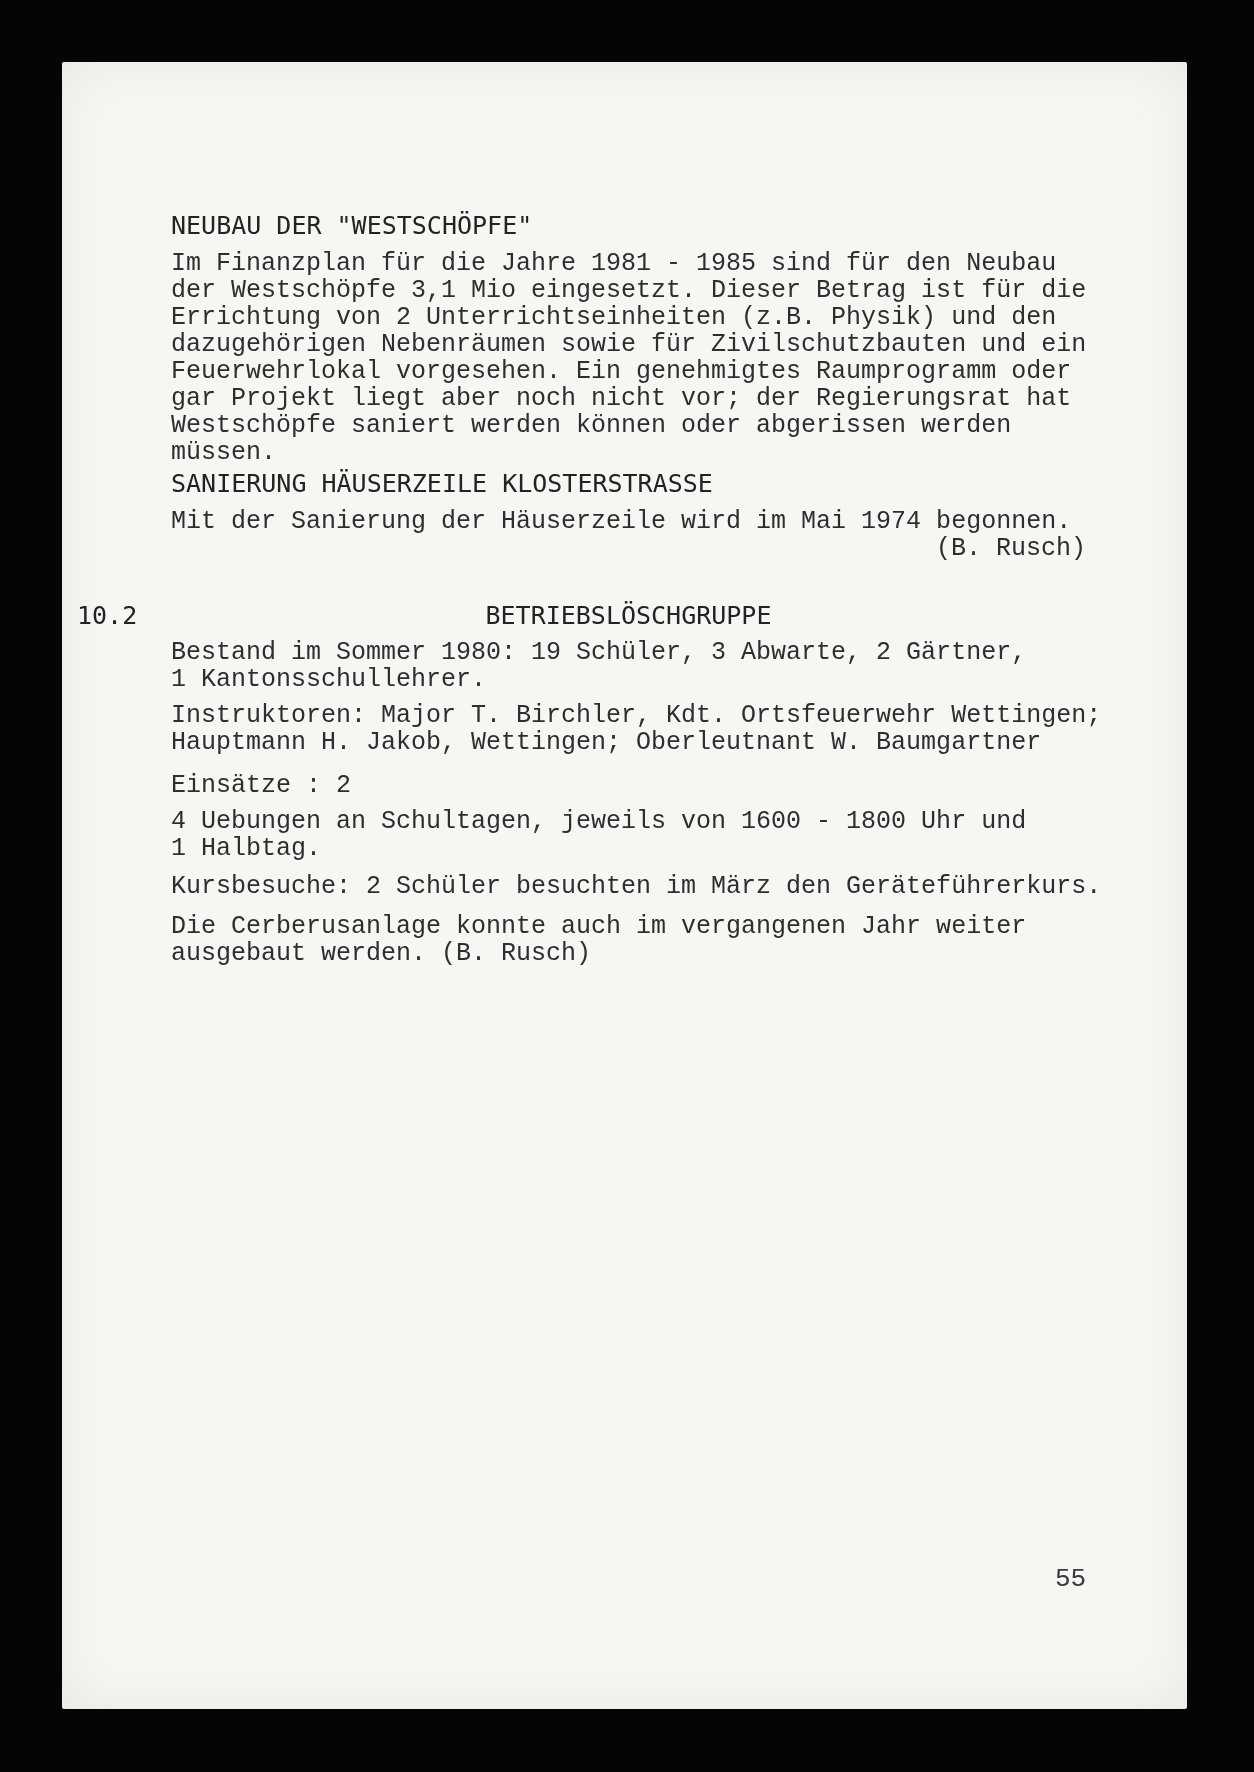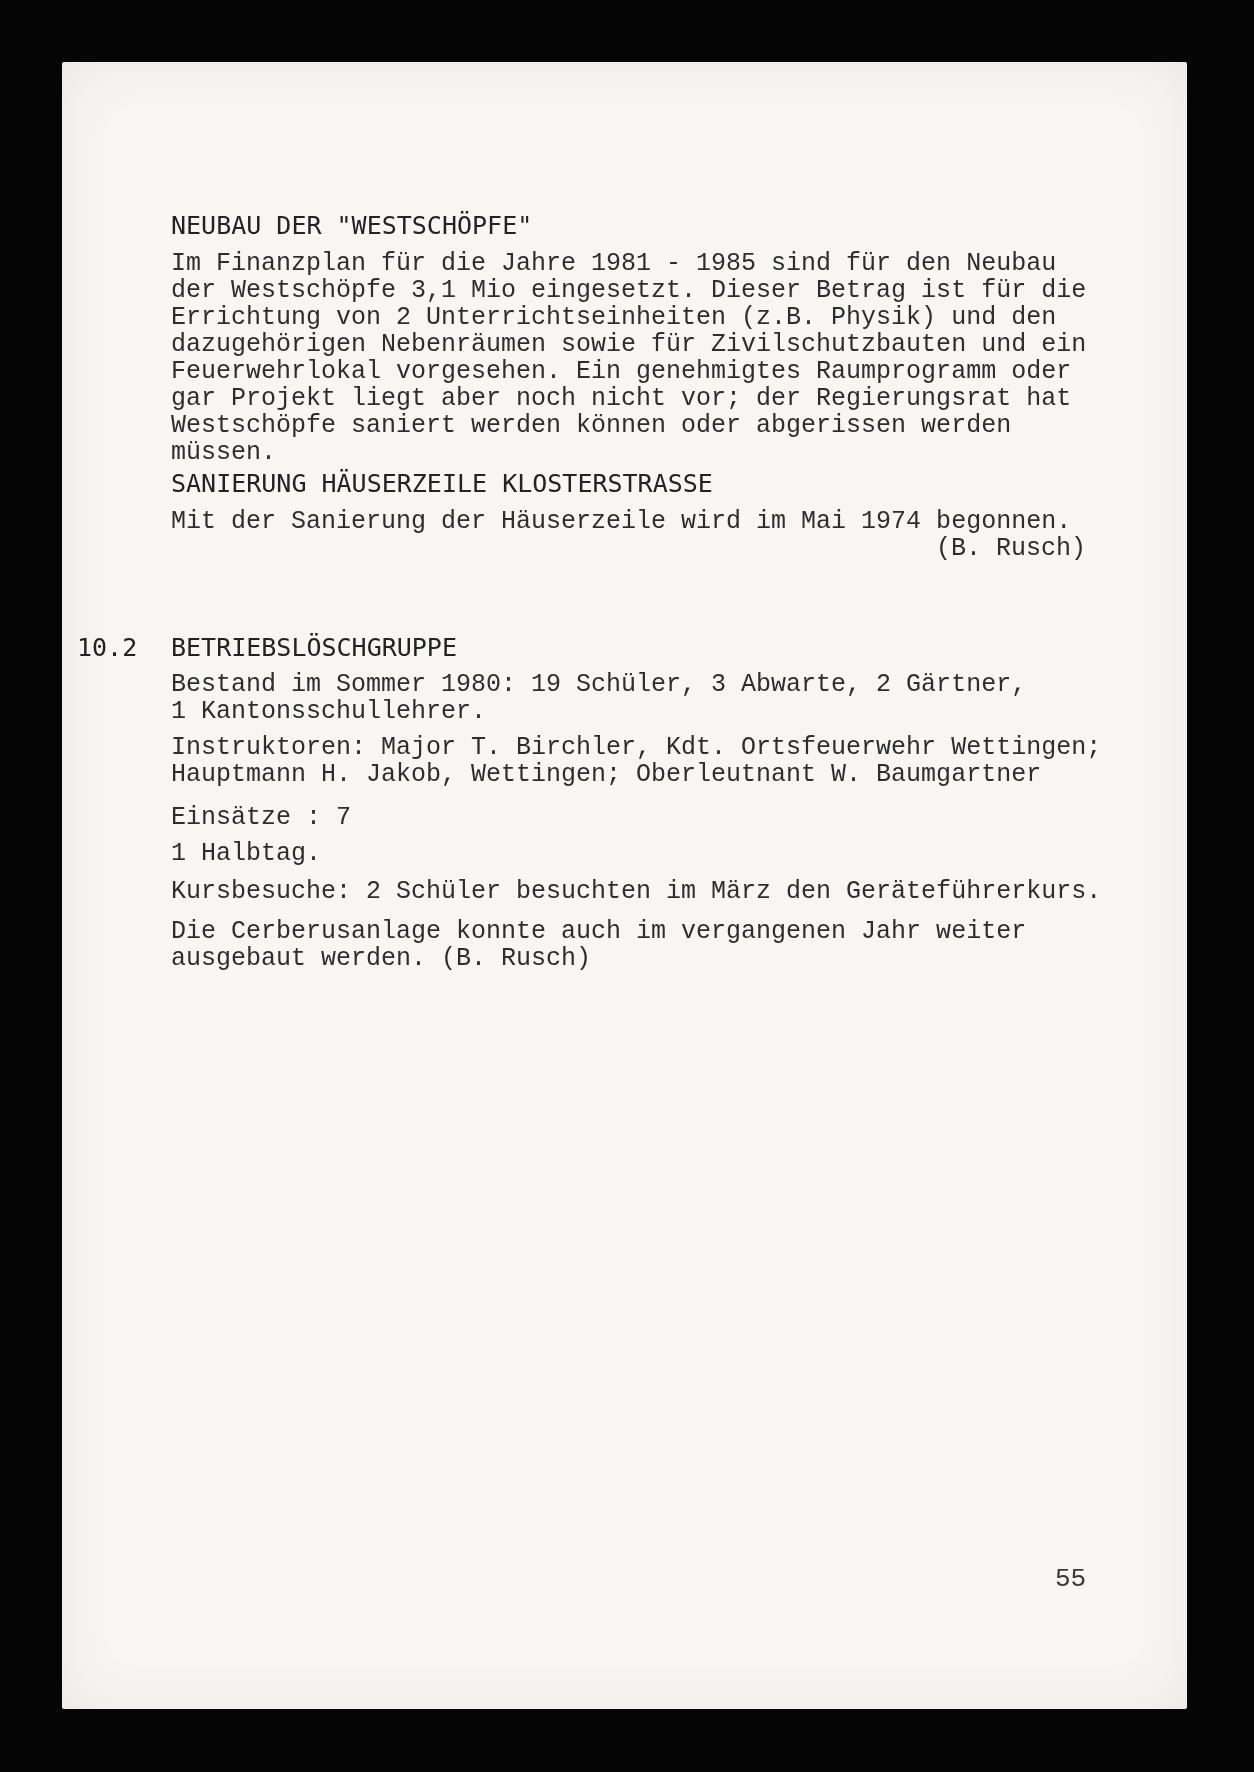--- a/index.html
+++ b/index.html
@@ -53,21 +53,21 @@
     color: #232323;
     letter-spacing: 0px;
   }
   .para { margin: 0; }
   .mt11 { margin-top: 11px; }
   .mt12 { margin-top: 4px; }
   .mt10 { margin-top: 10px; }
   .mt9  { margin-top: 9px; }
   .mt13 { margin-top: 13px; }
   .mt16 { margin-top: 16px; }
-  .mt48 { margin-top: 72px; }
+  .mt48 { margin-top: 40px; text-align: center; }
   .section-row {
     position: relative;
   }
   .section-number {
     position: absolute;
     left: -94px;
     top: 0;
     font-family: "DejaVu Sans Mono", monospace;
     font-size: 25px;
     line-height: 27px;
@@ -120,24 +120,25 @@
         <div class="bodyline">Bestand im Sommer 1980: 19 Schüler, 3 Abwarte, 2 Gärtner,</div>
         <div class="bodyline">1 Kantonsschullehrer.</div>
       </div>
 
       <div class="para mt9">
         <div class="bodyline">Instruktoren: Major T. Birchler, Kdt. Ortsfeuerwehr Wettingen;</div>
         <div class="bodyline">Hauptmann H. Jakob, Wettingen; Oberleutnant W. Baumgartner</div>
       </div>
 
       <div class="para mt16">
-        <div class="bodyline">Einsätze : 7</div>
+        <div class="bodyline">Einsätze : 2</div>
       </div>
 
       <div class="para mt9">
+        <div class="bodyline">4 Uebungen an Schultagen, jeweils von 1600 - 1800 Uhr und</div>
         <div class="bodyline">1 Halbtag.</div>
       </div>
 
       <div class="para mt11">
         <div class="bodyline">Kursbesuche: 2 Schüler besuchten im März den Geräteführerkurs.</div>
       </div>
 
       <div class="para mt13">
         <div class="bodyline">Die Cerberusanlage konnte auch im vergangenen Jahr weiter</div>
         <div class="bodyline">ausgebaut werden. (B. Rusch)</div>

